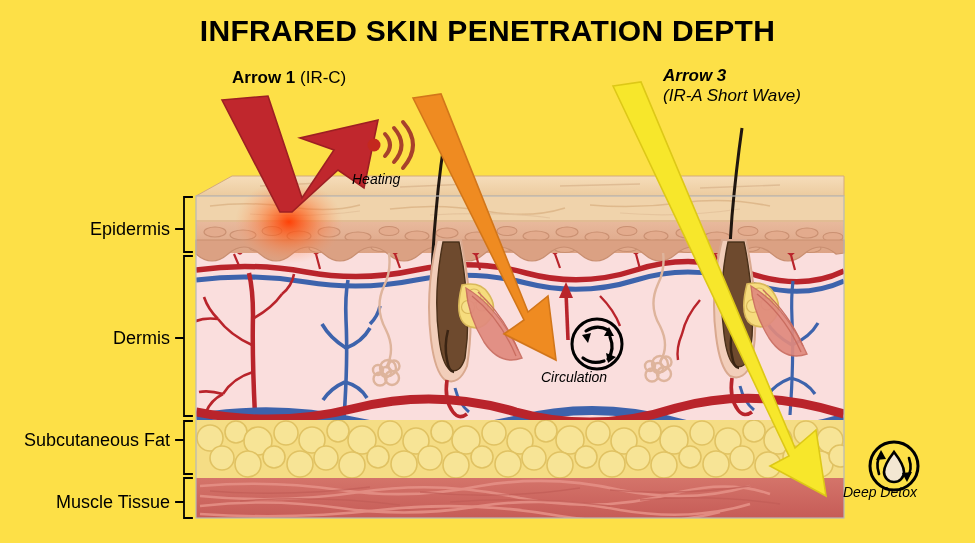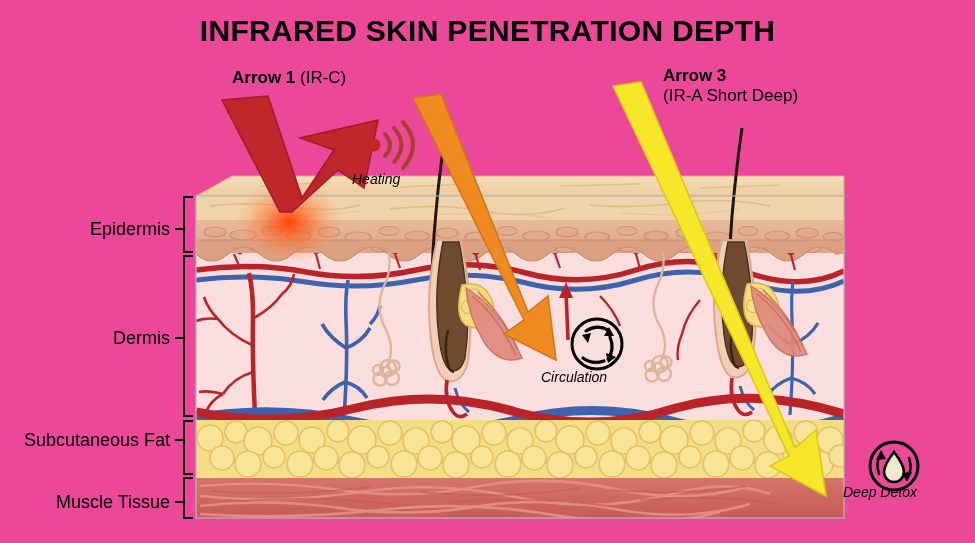--- a/index.html
+++ b/index.html
@@ -5,21 +5,21 @@
 <style>
   * { box-sizing: border-box; }
   html, body {
     margin: 0; padding: 0;
     background: #ffffff;
     font-family: "Liberation Sans", sans-serif;
   }
   #stage {
     position: relative;
     width: 975px; height: 543px;
-    background: #ec4899;
+    background: #fde047;
     overflow: hidden;
   }
   #diagram-title {
     position: absolute;
     left: 0; top: 14px; width: 975px;
     text-align: center;
     font-size: 30px;
     font-weight: bold;
     letter-spacing: 0.3px;
     color: #000000;
@@ -398,23 +398,23 @@
       <polygon points="881,450 876,460 886,459" fill="#000000"></polygon>
       <polygon points="907,482 912,472 902,473" fill="#000000"></polygon>
     </g>
   </svg>
 
   <div class="arrow-label" style="left:204px; top:68px;">
     <span class="bold">Arrow 1</span><span> (IR-C)</span>
   </div>
 
 
-  <div class="arrow-label" style="left:635px; top:66px;">
+  <div class="arrow-label" style="left:635px; top:66px;font-style:italic;">
     <div class="bold">Arrow 3</div>
-    <div>(IR-A Short Deep)</div>
+    <div>(IR-A Short Wave)</div>
   </div>
 
   <div class="layer-label" style="right:805px; top:229px;">Epidermis</div>
   <div class="layer-label" style="right:805px; top:338px;">Dermis</div>
   <div class="layer-label" style="right:805px; top:502px;">Muscle Tissue</div>
   <div class="layer-label" style="right:805px; top:440px;">Subcutaneous Fat</div>
 
   <div class="callout-label" style="left:352px; top:171px;">Heating</div>
   <div class="callout-label" style="left:541px; top:369px;">Circulation</div>
   <div class="callout-label" style="left:843px; top:484px;">Deep Detox</div>

